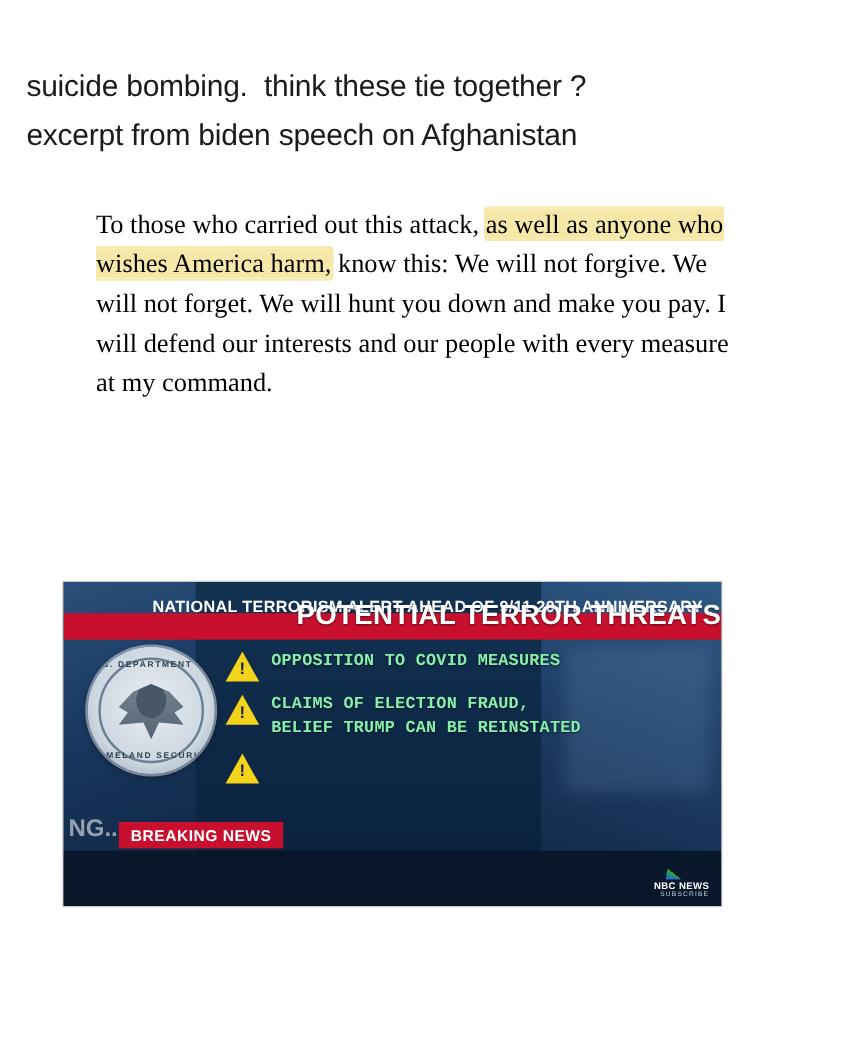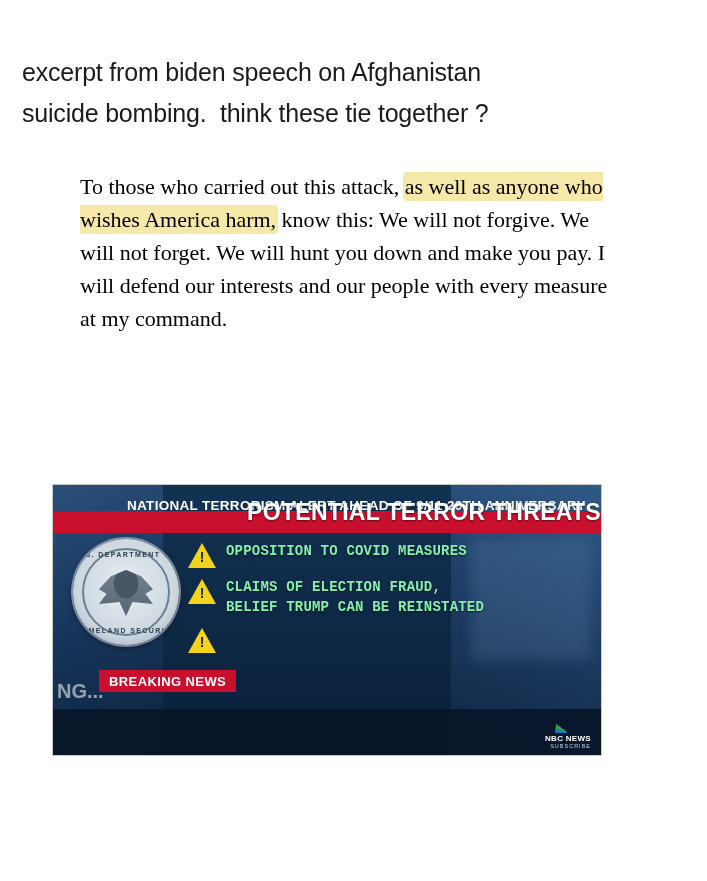--- a/index.html
+++ b/index.html
@@ -171,21 +171,21 @@
     font-family: Liberation Mono, monospace;
     font-weight: bold;
     font-size: 14px;
     line-height: 20px;
     letter-spacing: 0.2px;
     text-shadow: 0 1px 2px rgba(0,0,0,0.6);
   }
 
   
   .breaking-row {
-    position: absolute; left: 0; bottom: 61px; width: 100%; height: 24px;
+    position: absolute; left: 0; bottom: 46px; width: 100%; height: 24px;
     z-index: 4;
     padding-left: 24px;
   }
   .breaking-tag {
     position: absolute; left: 46px; top: 0;
     background: #c8102e;
     color: #ffffff;
     font-family: "Liberation Sans", sans-serif;
     font-weight: bold;
     font-size: 13px;
@@ -236,22 +236,22 @@
     font-weight: bold;
     font-size: 20px;
     z-index: 3;
     filter: blur(0.4px);
   }
 </style>
 </head>
 <body>
 
 <div class="intro">
+  <span class="line">suicide bombing.  think these tie together ?</span>
   <span class="line">excerpt from biden speech on Afghanistan</span>
-  <span class="line">suicide bombing.  think these tie together ?</span>
 </div>
 
 <div class="excerpt">
   <span>To those who carried out this attack, </span><span class="hl">as well as anyone who wishes America harm,</span><span> know this: We will not forgive. We will not forget. We will hunt you down and make you pay. I will defend our interests and our people with every measure at my command.</span>
 </div>
 
 <div class="broadcast">
   <div class="bg-left"></div>
   <div class="bg-center"></div>
   <div class="bg-right"></div>

